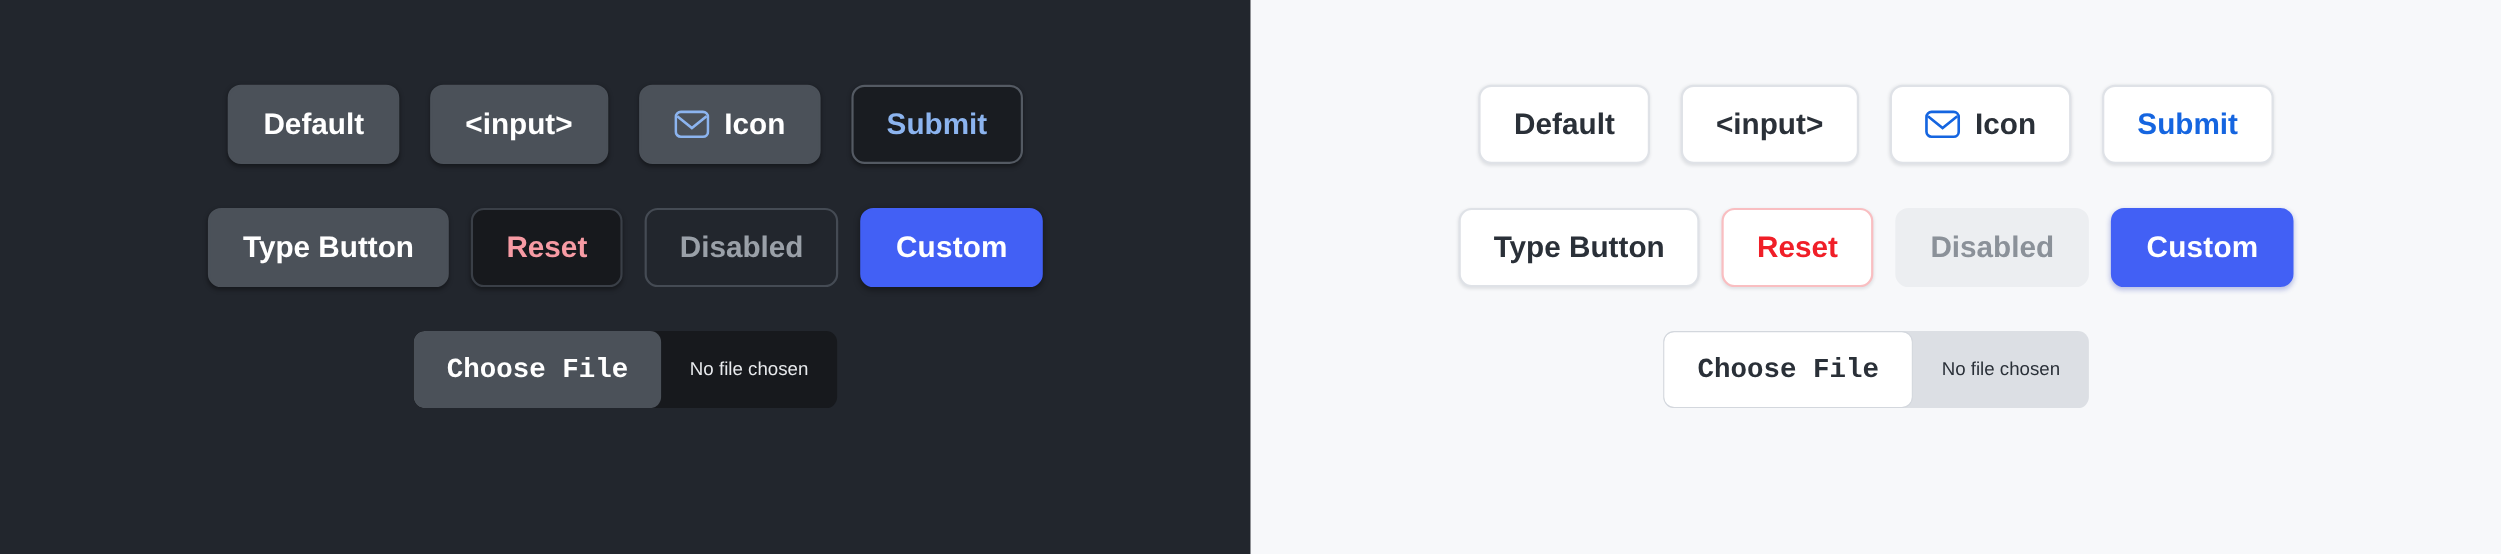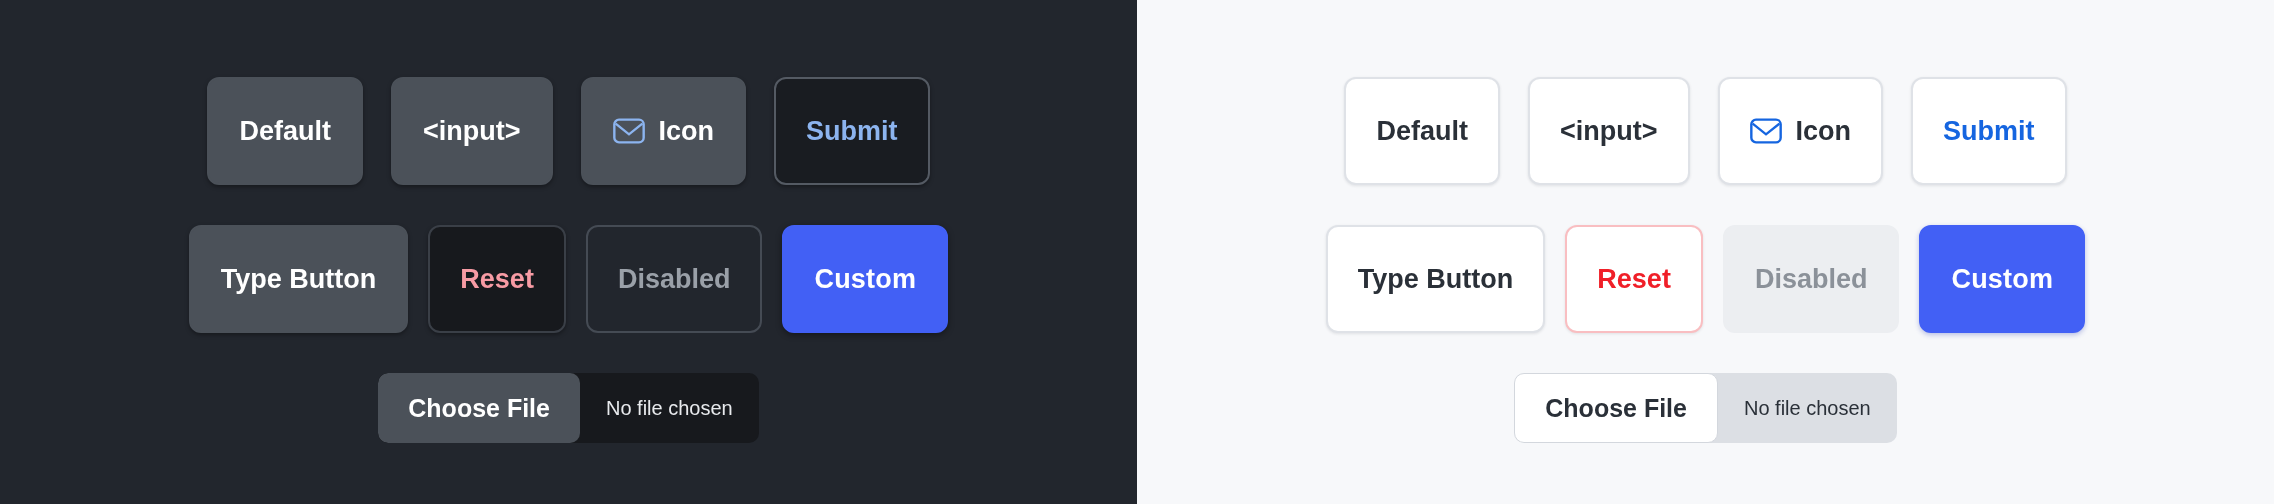--- a/index.html
+++ b/index.html
@@ -55,21 +55,21 @@
     box-sizing: border-box;
     font-family: "Liberation Sans", sans-serif;
     font-weight: bold;
     font-size: 27px;
     line-height: 1;
     border-radius: 12px;
     border: 2px solid transparent;
     display: inline-flex;
     align-items: center;
     justify-content: center;
-    height: 108px;
+    height: 72px;
     padding: 0 30px;
     white-space: nowrap;
     cursor: pointer;
     user-select: none;
   }
 
   
   .panel-dark .btn-default,
   .panel-dark .btn-inputbtn,
   .panel-dark .btn-icon,
@@ -184,25 +184,26 @@
   .file-btn {
     box-sizing: border-box;
     display: inline-flex;
     align-items: center;
     justify-content: center;
     font-weight: bold;
     font-size: 25px;
     padding: 0 30px;
     cursor: pointer;
     white-space: nowrap;
+    font-family: Liberation Mono, monospace;
   }
   .file-text {
     display: inline-flex;
     align-items: center;
-    font-size: 20px;
+    font-size: 17px;
     padding: 0 26px;
     white-space: nowrap;
   }
 
   .btn-custom-text { letter-spacing: 0.2px; text-align: center; }
 </style>
 </head>
 <body>
 
 <div class="stage">

